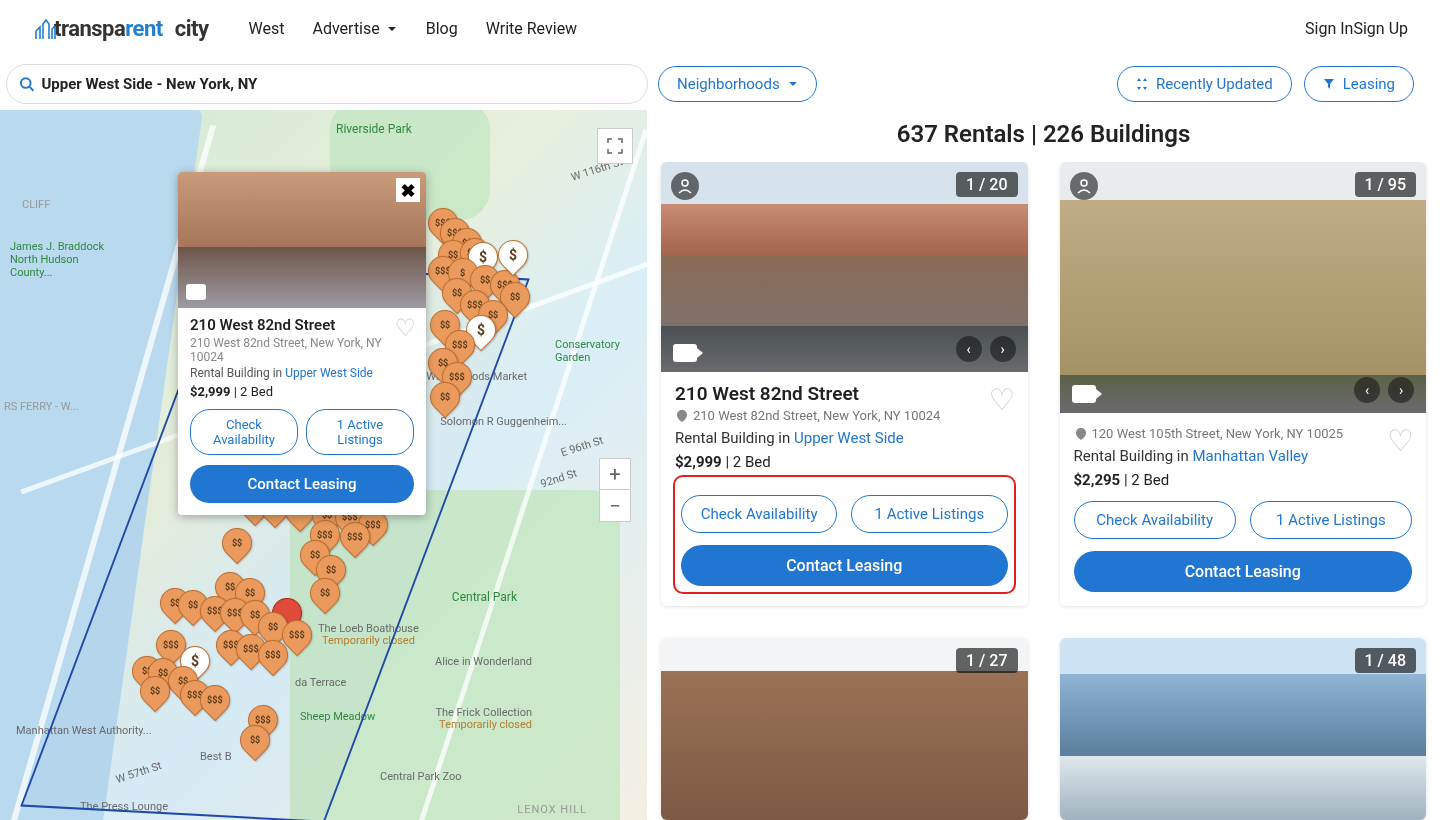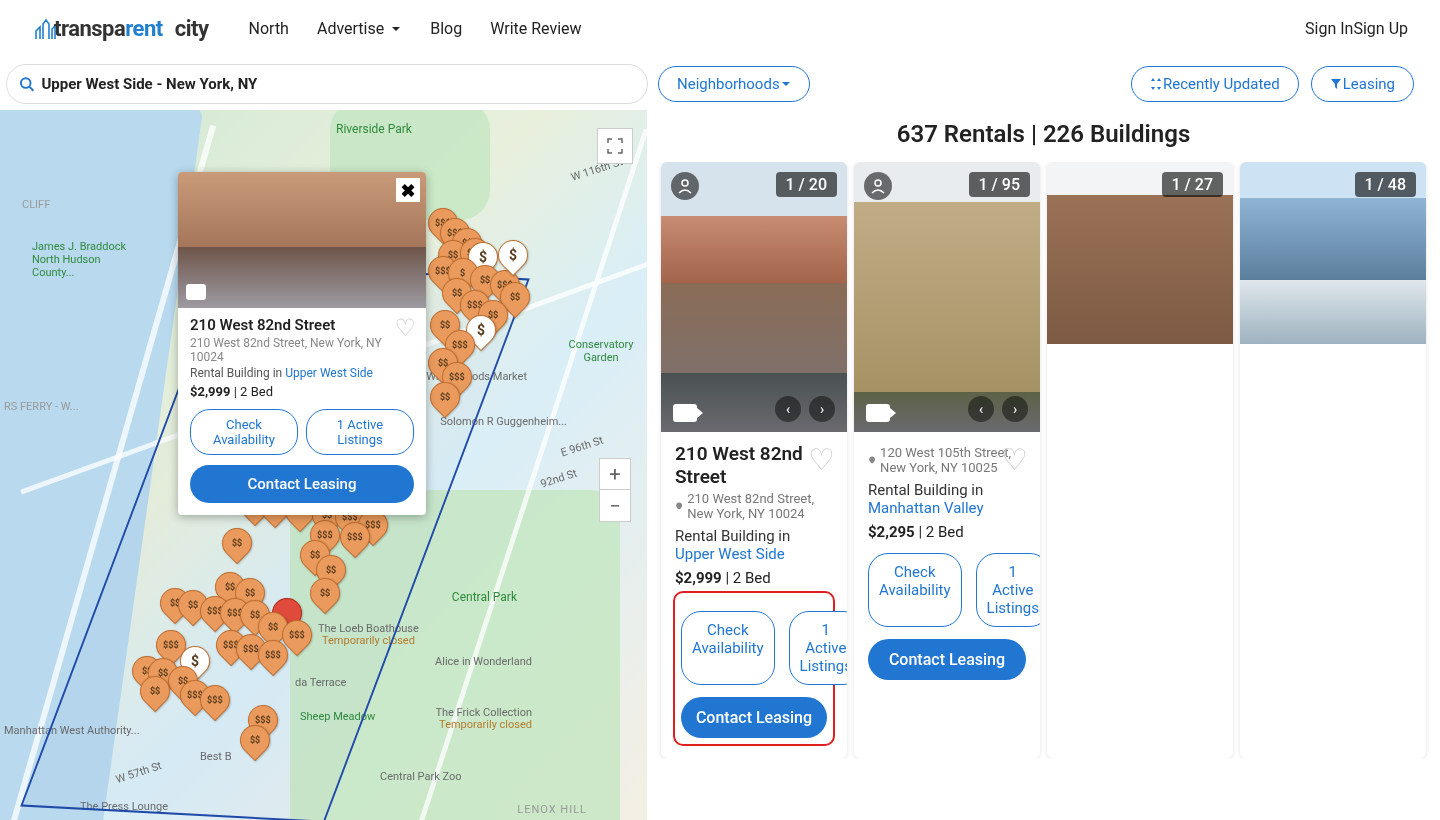--- a/index.html
+++ b/index.html
@@ -14,21 +14,21 @@
     .logo svg { vertical-align: text-bottom; margin-right: -4px; }
     .nav { display: flex; gap: 28px; margin-left: 40px; }
     .nav-item { font-size: 16px; color: #222; cursor: pointer; display: flex; align-items: center; gap: 6px; }
     .header-right { margin-left: auto; display: flex; gap: 0; font-size: 16px; color: #222; }
     .header-right span { cursor: pointer; }
 
     
     .filter-bar { height: 52px; display: flex; align-items: center; padding: 4px 6px; gap: 10px; }
     .search-wrap { flex: 0 0 642px; height: 40px; border: 1px solid #ddd; border-radius: 20px; display: flex; align-items: center; padding: 0 12px; gap: 6px; }
     .search-wrap input { border: none; outline: none; width: 100%; font-size: 15px; font-weight: 600; }
-    .pill { height: 36px; border: 1px solid #2176d2; border-radius: 18px; display: flex; align-items: center; padding: 0 18px; color: #2176d2; font-size: 15px; gap: 1px; cursor: pointer; background: #fff; }
+    .pill { height: 36px; border: 1px solid #2176d2; border-radius: 18px; display: flex; align-items: center; padding: 0 18px; color: #2176d2; font-size: 15px; gap: 8px; cursor: pointer; background: #fff; }
     .filter-right { margin-left: auto; display: flex; gap: 12px; padding-right: 20px; }
 
     
     .main { display: flex; height: calc(820px - 58px - 52px); }
     .map-pane { width: 647px; position: relative; background: linear-gradient(135deg, #cfe8d4, #e8f0dc 40%, #d9eef7 60%, #f4efe3); overflow: hidden; }
     .listings-pane { flex: 1; background: #fff; overflow: hidden; display: flex; flex-direction: column; }
 
     
     .map-overlay-label { position: absolute; font-size: 11px; color: #6b6b6b; }
     .map-road { position: absolute; background: #fff; opacity: 0.75; }
@@ -56,21 +56,21 @@
     .mc-sub { font-size: 12px; color: #555; margin-top: 2px; }
     .mc-sub a { color: #2176d2; }
     .mc-price { font-size: 13px; margin-top: 4px; color: #222; }
     .mc-price b { font-weight: 700; }
     .mc-btns { display: flex; gap: 8px; margin-top: 10px; }
     .btn-outline { border: 1px solid #2176d2; color: #2176d2; background: #fff; border-radius: 20px; padding: 7px 10px; font-size: 13px; cursor: pointer; text-align: center; flex: 1;}
     .btn-primary { background: #2176d2; color: #fff; border: none; border-radius: 20px; padding: 10px 0; font-size: 15px; width: 100%; margin-top: 10px; cursor: pointer; font-weight: 500; }
 
     
     .listings-head { font-size: 24px; font-weight: 600; color: #222; text-align: center; padding: 10px 0 14px; }
-    .listings-grid { display: grid; grid-template-columns: 1fr 1fr 1fr 1fr; gap: 7px; padding: 0 14px; overflow-y: auto; }
+    .listings-grid { display: grid; grid-template-columns: 1fr 1fr; gap: 32px; padding: 0 14px; overflow-y: auto; }
     .card { border-radius: 6px; overflow: hidden; box-shadow: 0 1px 4px rgba(0,0,0,0.12); background: #fff; display: flex; flex-direction: column; }
     .card-img { height: 270px; position: relative; background: #d4bfa8; }
     .bg-brick { background: linear-gradient(180deg,#d6e3ec 0,#d6e3ec 20%,#c78c72 20%,#a2644a 45%,#8a6c56 45%,#7f706a 78%,#4a5152 78%,#6a6a6f 100%); }
     .bg-tan { background: linear-gradient(180deg,#e9ecee 0,#e9ecee 15%,#c0ad86 15%,#a59264 85%,#5c6246 85%,#6a6a6f 100%); }
     .bg-brown { background: linear-gradient(180deg,#f2f4f6 0,#f2f4f6 18%,#9a7256 18%,#7d5a44 100%); }
     .bg-glass { background: linear-gradient(180deg,#cde2f3 0,#cde2f3 20%,#8fb4d4 20%,#5b7e9c 65%,#dfe7ec 65%,#9eb2bf 100%); }
     .card-top-icon { position: absolute; left: 10px; top: 10px; width: 28px; height: 28px; border-radius: 14px; background: rgba(0,0,0,0.55); display: flex; align-items: center; justify-content: center; }
     .card-counter { position: absolute; right: 10px; top: 10px; background: rgba(0,0,0,0.6); color: #fff; padding: 3px 10px; border-radius: 4px; font-size: 16px; font-weight: 500; }
     .card-video { position: absolute; left: 12px; bottom: 10px; width: 24px; height: 18px; background: #fff; border-radius: 3px; }
     .card-video::after { content:""; position:absolute; right:-6px; top:4px; border-left:6px solid #fff; border-top:5px solid transparent; border-bottom:5px solid transparent; }
@@ -96,21 +96,21 @@
 </head>
 <body>
 
 <div class="header">
   <div class="logo">
     <svg width="26" height="24" viewBox="0 0 26 24">
         <path d="M4 22 L4 14 L8 10 L8 22 M11 22 L11 7 L14 3 L17 7 L17 22 M20 22 L20 12 L23 9 L23 22" stroke="#2080d0" stroke-width="1.6" fill="none"></path>
       </svg><span class="transpa">transpa</span><span class="rent">rent</span><span class="city">city</span>
   </div>
   <div class="nav">
-    <div class="nav-item">North</div>
+    <div class="nav-item">West</div>
     <div class="nav-item">
       <span>Advertise</span>
       <svg width="12" height="12" viewBox="0 0 12 12">
           <path d="M2 4 L6 8 L10 4" fill="#222"></path>
         </svg>
     </div>
     <div class="nav-item">Blog</div>
     <div class="nav-item">Write Review</div>
   </div>
   <div class="header-right">
@@ -154,39 +154,39 @@
   <div class="map-pane">
 
     <div class="map-water" style="left:-60px;top:-20px;width:210px;height:780px;transform:rotate(8deg);"></div>
     <div class="map-park" style="left:330px;top:-10px;width:160px;height:120px;"></div>
     <div class="map-park" style="left:290px;top:380px;width:330px;height:360px;"></div>
     <div class="map-road" style="left:100px;top:0;width:6px;height:800px;transform:rotate(16deg);"></div>
     <div class="map-road" style="left:520px;top:0;width:5px;height:800px;transform:rotate(18deg);"></div>
     <div class="map-road" style="left:0;top:260px;width:700px;height:5px;transform:rotate(-20deg);"></div>
 
     <div class="map-overlay-label" style="left:336px;top:12px;color:#2f8a3e;font-size:12px;">Riverside Park</div>
-    <div class="map-overlay-label" style="left:555px;top:228px;color:#2f8a3e;text-align:center;">Conservatory Garden</div>
+    <div class="map-overlay-label" style="left:555px;top:228px;color:#2f8a3e;">Conservatory Garden</div>
     <div class="map-overlay-label" style="right:120px;top:260px;">Whole Foods Market</div>
     <div class="map-overlay-label" style="right:80px;top:305px;">Solomon R Guggenheim...</div>
     <div class="map-overlay-label" style="right:130px;top:480px;color:#2f8a3e;font-size:12px;">Central Park</div>
     <div class="map-overlay-label" style="left:318px;top:512px;">The Loeb Boathouse</div>
     <div class="map-overlay-label" style="left:322px;top:524px;color:#b57d2e;">Temporarily closed</div>
     <div class="map-overlay-label" style="right:115px;top:545px;">Alice in Wonderland</div>
     <div class="map-overlay-label" style="left:295px;top:566px;">da Terrace</div>
     <div class="map-overlay-label" style="left:300px;top:600px;color:#2f8a3e;">Sheep Meadow</div>
     <div class="map-overlay-label" style="right:115px;top:596px;">The Frick Collection</div>
     <div class="map-overlay-label" style="right:115px;top:608px;color:#b57d2e;">Temporarily closed</div>
     <div class="map-overlay-label" style="left:380px;top:660px;">Central Park Zoo</div>
     <div class="map-overlay-label" style="left:80px;top:690px;">The Press Lounge</div>
     <div class="map-overlay-label" style="right:60px;bottom:4px;color:#9a9a9a;letter-spacing:1px;">LENOX HILL</div>
-    <div class="map-overlay-label" style="left:4px;top:614px;">Manhattan West Authority...</div>
+    <div class="map-overlay-label" style="left:16px;top:614px;">Manhattan West Authority...</div>
     <div class="map-overlay-label" style="left:330px;top:405px;color:#9a9a9a;letter-spacing:1px;">HATTAN</div>
     <div class="map-overlay-label" style="left:22px;top:88px;color:#9a9a9a;">CLIFF</div>
     <div class="map-overlay-label" style="left:4px;top:290px;color:#9a9a9a;">RS FERRY - W...</div>
-    <div class="map-overlay-label" style="left:10px;top:130px;color:#2f8a3e;width:110px;margin-left:22px;">James J. Braddock North Hudson County...</div>
+    <div class="map-overlay-label" style="left:10px;top:130px;color:#2f8a3e;width:110px;">James J. Braddock North Hudson County...</div>
     <div class="map-overlay-label" style="left:200px;top:640px;">Best B</div>
     <div class="map-overlay-label" style="left:570px;top:53px;transform:rotate(-18deg);">W 116th St</div>
     <div class="map-overlay-label" style="left:560px;top:330px;transform:rotate(-18deg);">E 96th St</div>
     <div class="map-overlay-label" style="left:115px;top:656px;transform:rotate(-18deg);">W 57th St</div>
     <div class="map-overlay-label" style="left:540px;top:362px;transform:rotate(-18deg);">92nd St</div>
 
     <div class="boundary"></div>
 
     <div class="pin" style="left:428px;top:98px;">
         <span>$$$</span>

